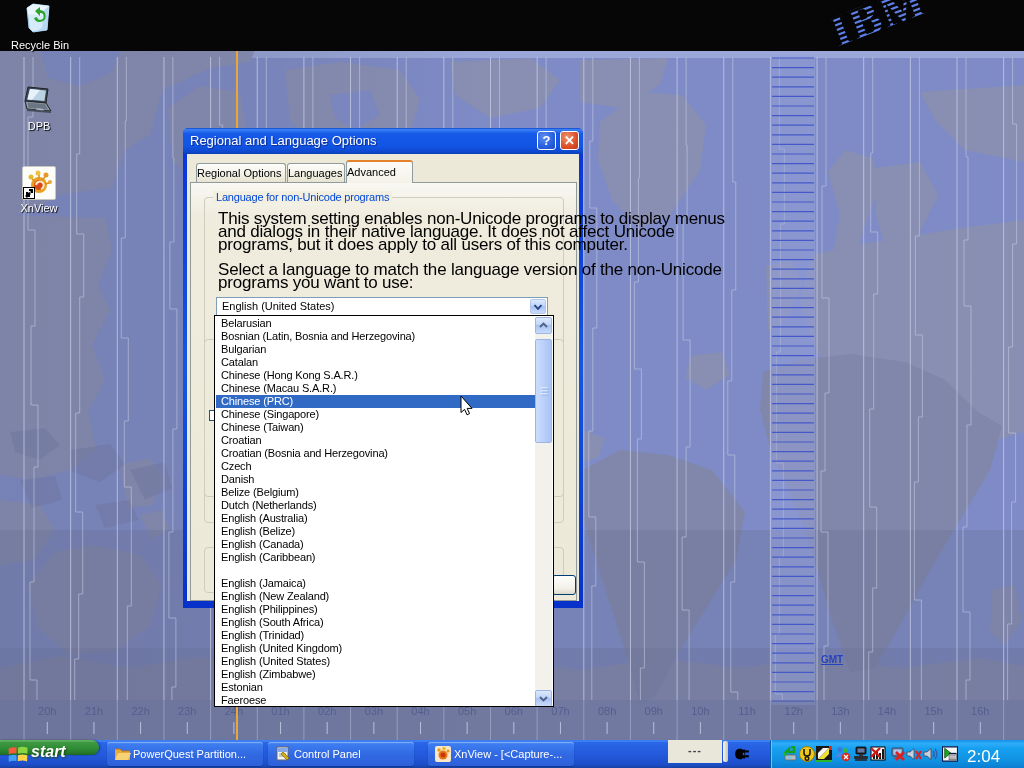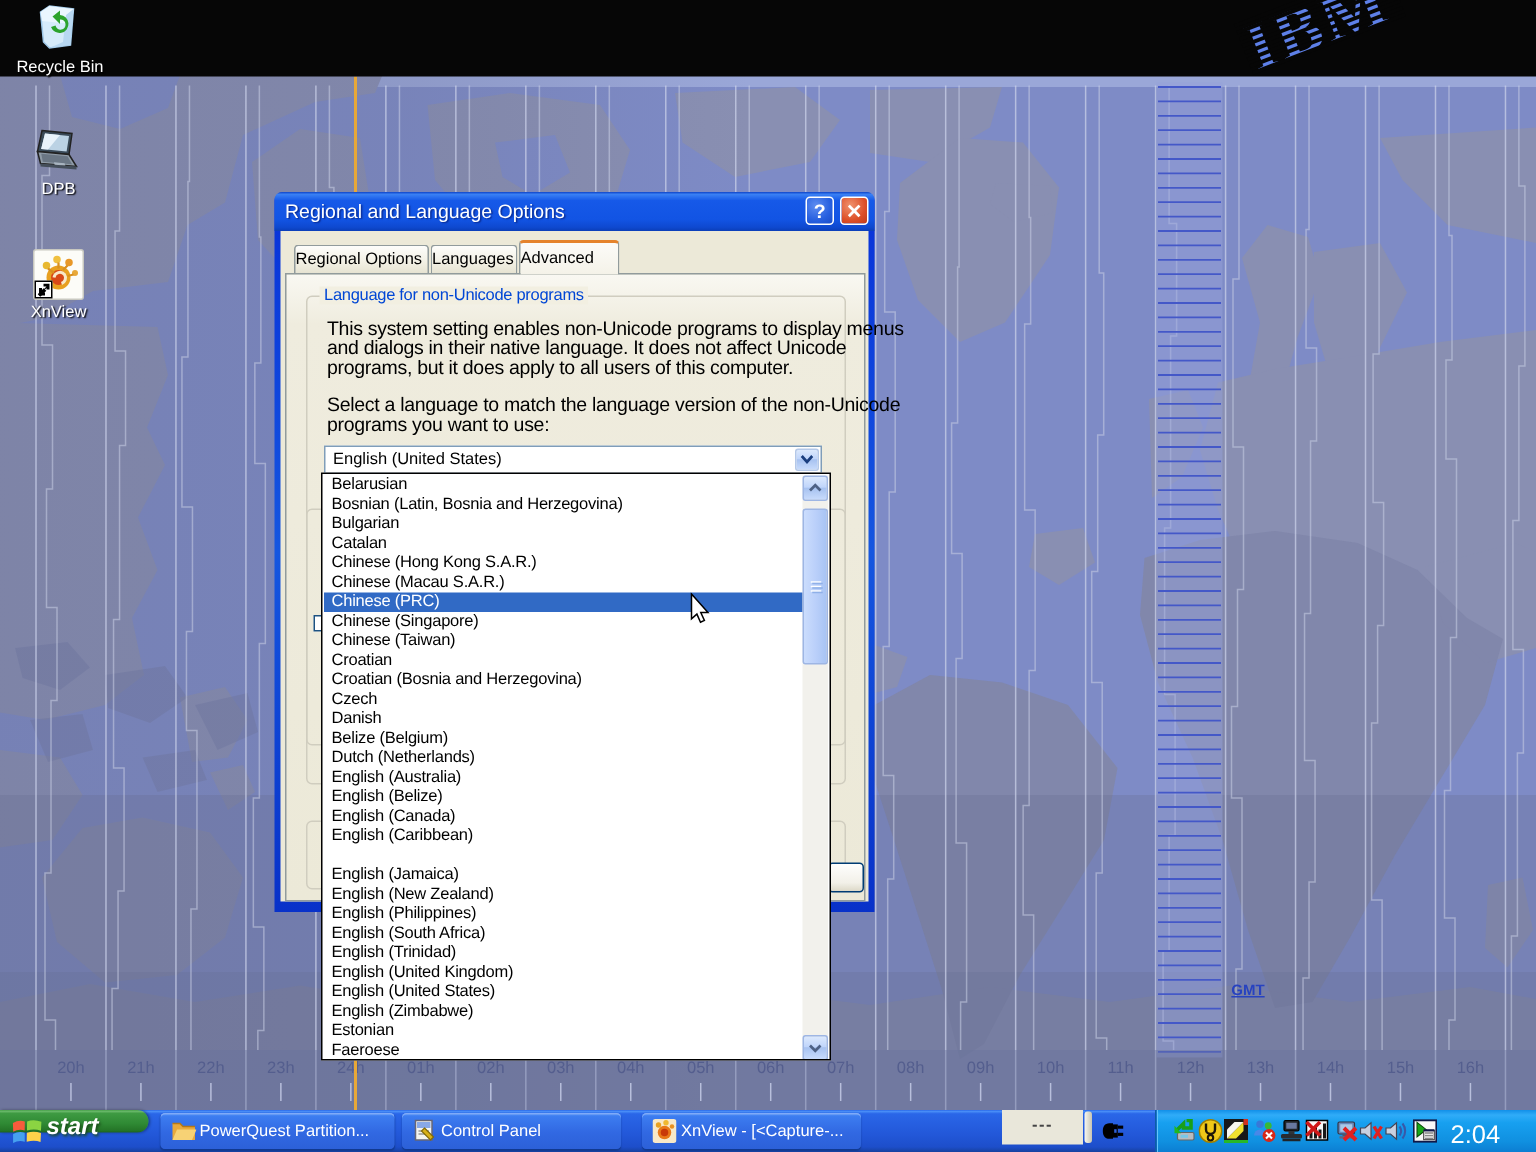--- a/index.html
+++ b/index.html
@@ -9,21 +9,21 @@
 #tbar{position:absolute;left:0;top:0;width:400px;height:26px;border-radius:5px 5px 0 0;background:linear-gradient(180deg,#0E44C8 0%,#3A80F4 6%,#1659E8 22%,#1254E4 70%,#0E49D0 90%,#0B3EB8 100%)}
 #tbar .tt{position:absolute;left:7px;top:5px;color:#fff;font-size:13px;font-weight:normal;text-shadow:1px 1px 1px #0A2A90;letter-spacing:0px}
 .tbtn{position:absolute;top:3px;width:19px;height:19px;border:1px solid #fff;border-radius:3px;color:#fff;font-size:13px;font-weight:bold;text-align:center;line-height:17px}
 #bhelp{left:354px;background:radial-gradient(circle at 35% 30%,#5E8DF0 0%,#2760E0 60%,#1A4CC8 100%)}
 #bclose{left:377px;background:radial-gradient(circle at 35% 30%,#F0926E 0%,#DD4F28 60%,#C03A18 100%)}
 #client{position:absolute;left:4px;top:26px;width:392px;height:447px;background:#ECE9D8}
 .tab{position:absolute;border:1px solid #919B9C;border-bottom:none;border-radius:3px 3px 0 0;background:linear-gradient(180deg,#FDFDFB 0%,#F2F0E4 60%,#E6E3D2 100%);font-size:11px;color:#000;text-align:left}
 #page{position:absolute;left:3px;top:28px;width:387px;height:419px;border:1px solid #919B9C;background:linear-gradient(180deg,#F9F8F2 0%,#EFECDE 8%,#ECE9D8 100%)}
 .gb{position:absolute;border:1px solid #D0CDBF;border-radius:4px}
 .gbl{position:absolute;color:#0046D5;font-size:11px;background:#F2EFE1;padding:0 3px;white-space:nowrap;letter-spacing:-0.2px}
-.bt{position:absolute;font-size:13px;color:#000;line-height:13px;white-space:nowrap;letter-spacing:-0.2px}
+.bt{position:absolute;font-size:17px;color:#000;line-height:13px;white-space:nowrap;letter-spacing:-0.2px}
 #combo{position:absolute;left:25px;top:114px;width:332px;height:19px;border:1px solid #7F9DB9;background:#fff}
 #combo .cbt{position:absolute;left:5px;top:2px;font-size:11px}
 #cbarrow{position:absolute;right:1px;top:1px;width:16px;height:15px;border:1px solid #B4C8E8;border-radius:2px;background:linear-gradient(180deg,#DCE9FD 0%,#C0D5FB 45%,#A7C2F0 50%,#C8DBFC 100%)}
 #list{position:absolute;left:214px;top:315px;width:340px;height:392px;background:#fff;border:1px solid #000;z-index:3;overflow:hidden}
 .li{position:absolute;left:1px;width:321px;height:13px;font-size:11px;line-height:13px;padding-left:5px;color:#000;white-space:nowrap;letter-spacing:-0.15px}
 .lisel{background:#316AC5;color:#fff}
 #sbar{position:absolute;right:1px;top:1px;width:17px;height:390px;background:#F2F1EC}
 .sbb{position:absolute;left:0;width:17px;height:17px;border:1px solid #9EB6E4;border-radius:2px;background:linear-gradient(180deg,#DCE9FD 0%,#C0D5FB 45%,#A7C2F0 50%,#C8DBFC 100%)}
 #sthumb{position:absolute;left:0;top:22px;width:17px;height:104px;border:1px solid #9EB6E4;border-radius:2px;background:linear-gradient(90deg,#CBDDFD 0%,#BBD0FA 50%,#A8C4F4 100%)}
 #cursor{position:absolute;left:460px;top:395px;z-index:10}

